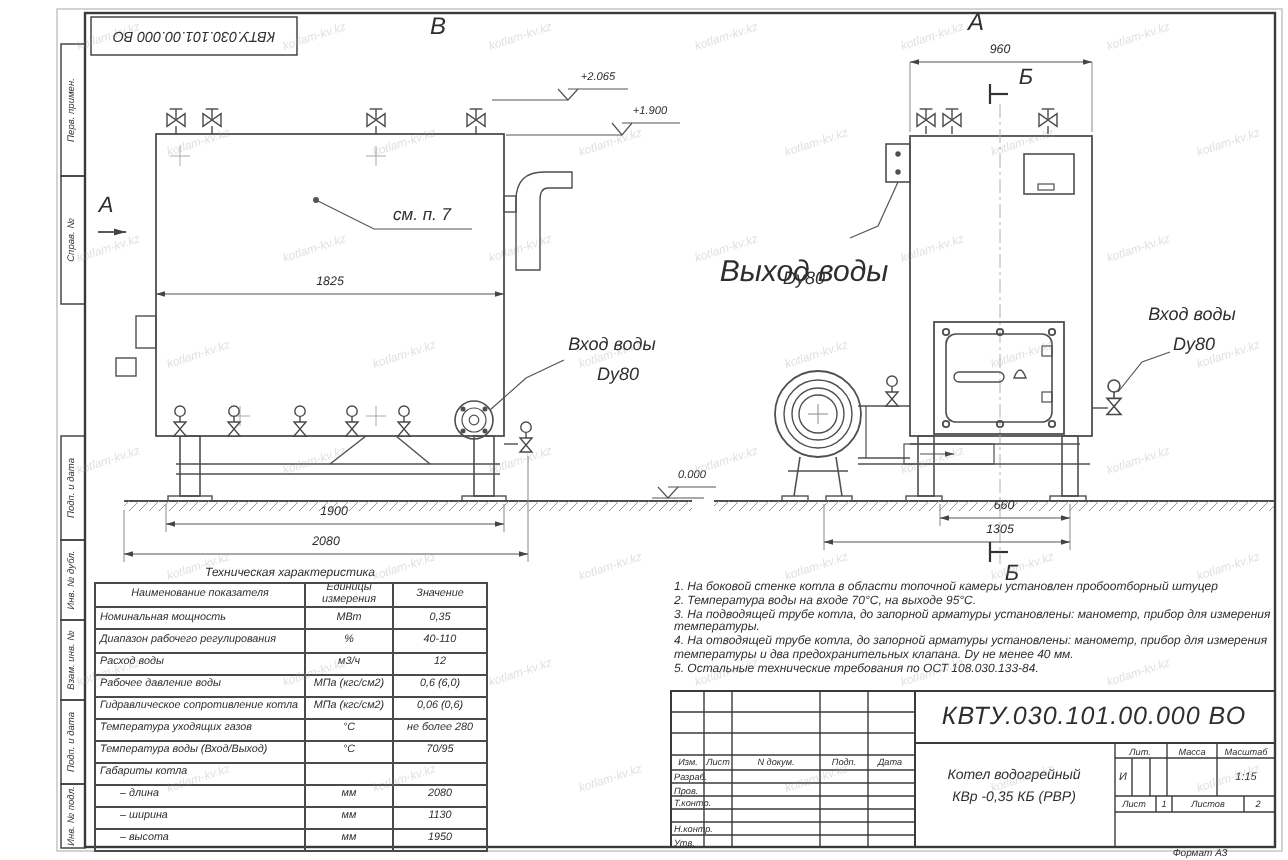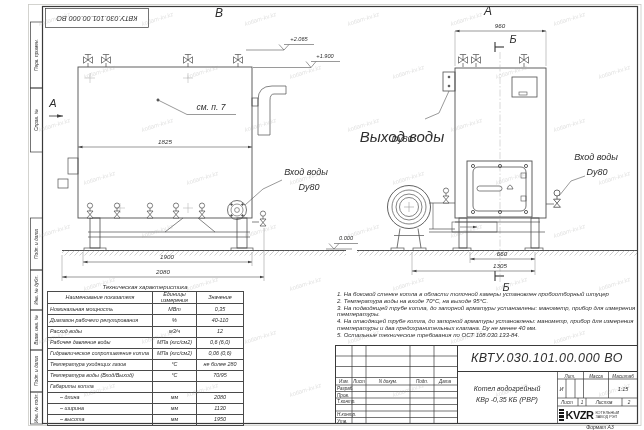--- a/index.html
+++ b/index.html
@@ -399,28 +399,20 @@
   <div class="stamp stampc" style="left:570px;top:375.5px;">Лит.</div>
   <div class="stamp stampc" style="left:596px;top:375.5px;">Масса</div>
   <div class="stamp stampc" style="left:623px;top:375.5px;">Масштаб</div>
   <div class="stamp stampc" style="left:561.5px;top:388.5px;font-size:5.5px;">И</div>
   <div class="stamp stampc" style="left:623px;top:388.5px;font-size:5.5px;">1:15</div>
   <div class="stamp stampc" style="left:567px;top:402px;">Лист</div>
   <div class="stamp stampc" style="left:582px;top:402px;">1</div>
   <div class="stamp stampc" style="left:604px;top:402px;">Листов</div>
   <div class="stamp stampc" style="left:629px;top:402px;">2</div>
 
-  <div id="logo">
-    <div class="bar"></div>
-    <div class="kv">KVZR</div>
-    <div class="cap">
-      <div>КОТЕЛЬНЫЙ</div>
-      <div>ЗАВОД РЭП</div>
-    </div>
-  </div>
   <div class="stamp stampc" style="left:600px;top:427px;font-size:5px;">Формат   А3</div>
 </div>
 
 <div id="wm">
       <span style="left: 38px; top: 16px;">kotlam-kv.kz</span>
       <span style="left: 141px; top: 16px;">kotlam-kv.kz</span>
       <span style="left: 244px; top: 16px;">kotlam-kv.kz</span>
       <span style="left: 347px; top: 16px;">kotlam-kv.kz</span>
       <span style="left: 450px; top: 16px;">kotlam-kv.kz</span>
       <span style="left: 553px; top: 16px;">kotlam-kv.kz</span>

